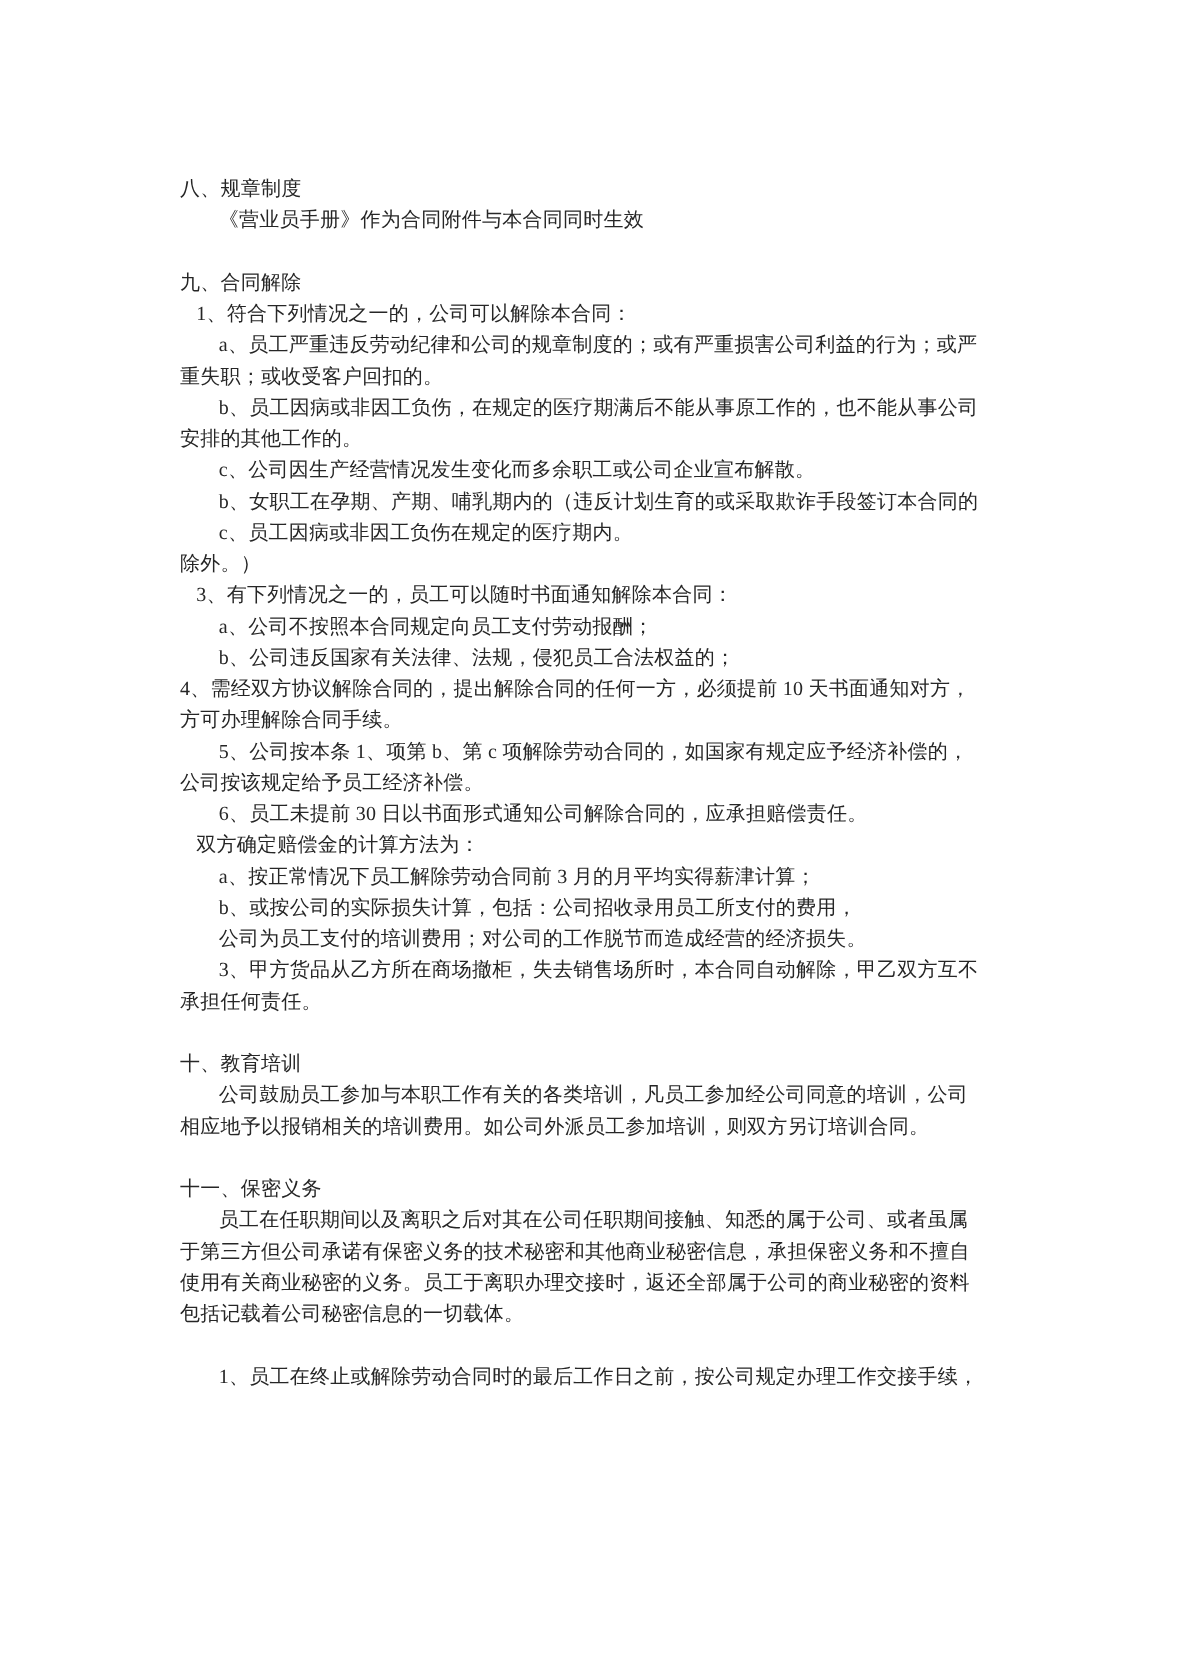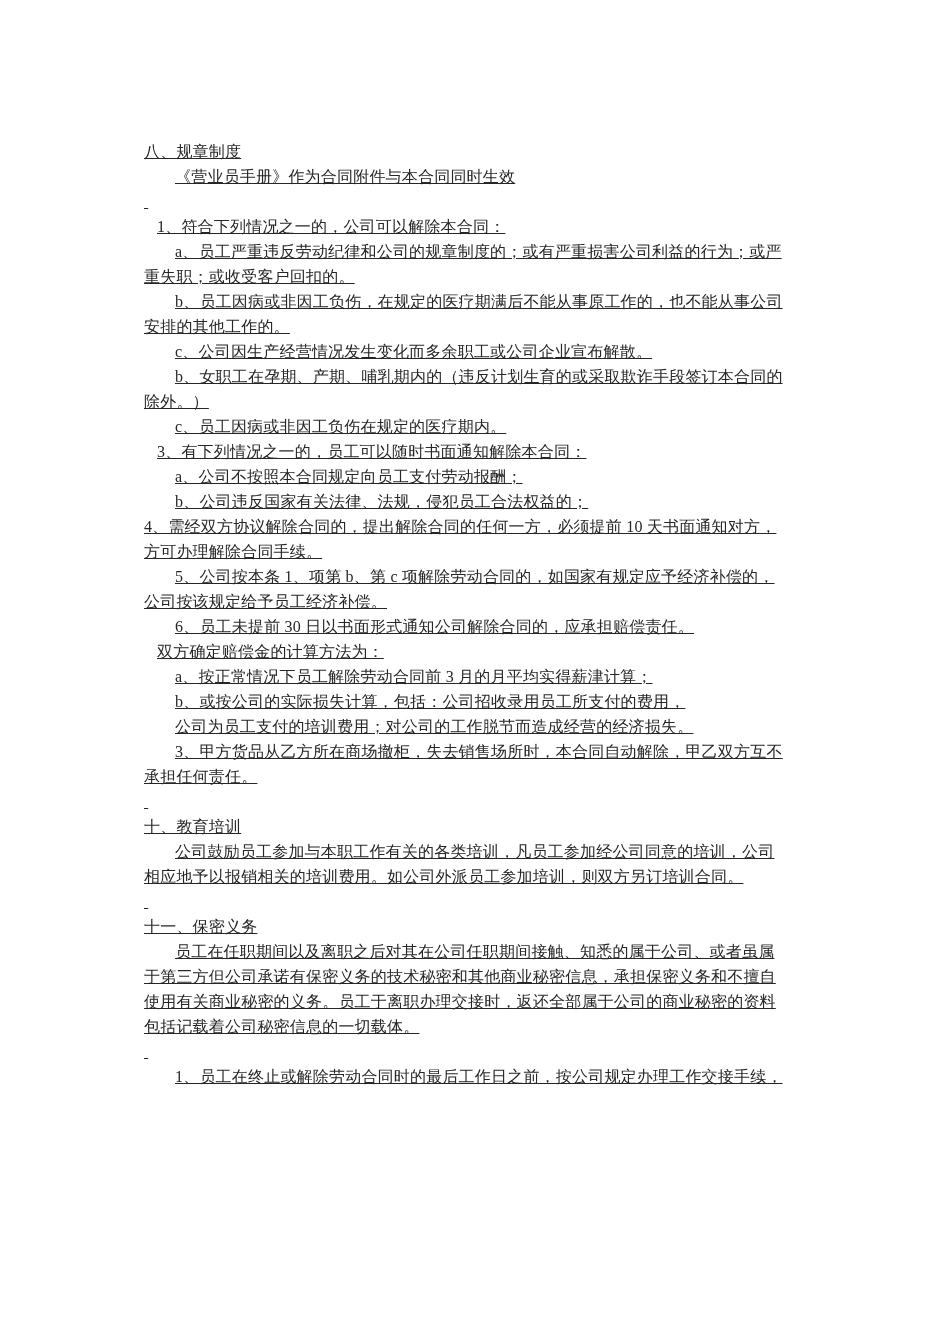--- a/index.html
+++ b/index.html
@@ -21,43 +21,43 @@
       width: 680px;
       font-family: "Liberation Serif", "DejaVu Serif", serif;
       font-size: 16px;
       line-height: 25px;
       color: #262626;
       letter-spacing: 0.2px;
     }
     .line {
       white-space: nowrap;
       min-height: 25px;
-      text-decoration: underline;
     }
     .i0 { padding-left: 0; }
     .i1 { padding-left: 13px; }
     .i2 { padding-left: 31px; }
   </style>
 </head>
 <body>
 
 <div class="page">
   <div class="doc">
       <div class="line i0">八、规章制度</div>
       <div class="line i2">《营业员手册》作为合同附件与本合同同时生效</div>
       <div class="line i0">&nbsp;</div>
+      <div class="line i0">九、合同解除</div>
       <div class="line i1">1、符合下列情况之一的，公司可以解除本合同：</div>
       <div class="line i2">a、员工严重违反劳动纪律和公司的规章制度的；或有严重损害公司利益的行为；或严</div>
       <div class="line i0">重失职；或收受客户回扣的。</div>
       <div class="line i2">b、员工因病或非因工负伤，在规定的医疗期满后不能从事原工作的，也不能从事公司</div>
       <div class="line i0">安排的其他工作的。</div>
       <div class="line i2">c、公司因生产经营情况发生变化而多余职工或公司企业宣布解散。</div>
       <div class="line i2">b、女职工在孕期、产期、哺乳期内的（违反计划生育的或采取欺诈手段签订本合同的</div>
+      <div class="line i2">c、员工因病或非因工负伤在规定的医疗期内。</div>
       <div class="line i0">除外。）</div>
-      <div class="line i2">c、员工因病或非因工负伤在规定的医疗期内。</div>
       <div class="line i1">3、有下列情况之一的，员工可以随时书面通知解除本合同：</div>
       <div class="line i2">a、公司不按照本合同规定向员工支付劳动报酬；</div>
       <div class="line i2">b、公司违反国家有关法律、法规，侵犯员工合法权益的；</div>
       <div class="line i0">4、需经双方协议解除合同的，提出解除合同的任何一方，必须提前 10 天书面通知对方，</div>
       <div class="line i0">方可办理解除合同手续。</div>
       <div class="line i2">5、公司按本条 1、项第 b、第 c 项解除劳动合同的，如国家有规定应予经济补偿的，</div>
       <div class="line i0">公司按该规定给予员工经济补偿。</div>
       <div class="line i2">6、员工未提前 30 日以书面形式通知公司解除合同的，应承担赔偿责任。</div>
       <div class="line i1">双方确定赔偿金的计算方法为：</div>
       <div class="line i2">a、按正常情况下员工解除劳动合同前 3 月的月平均实得薪津计算；</div>

